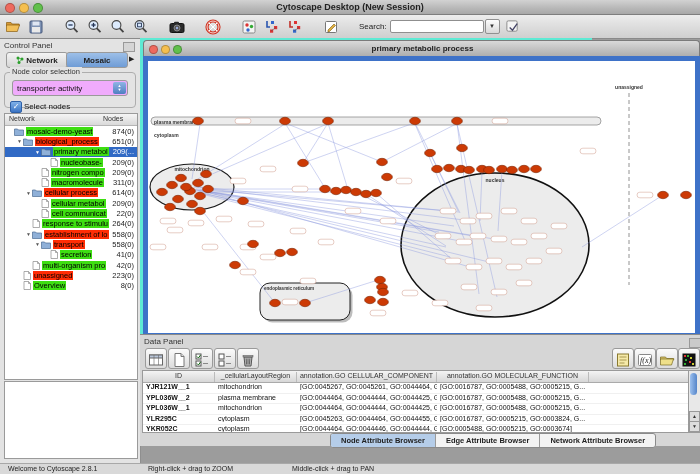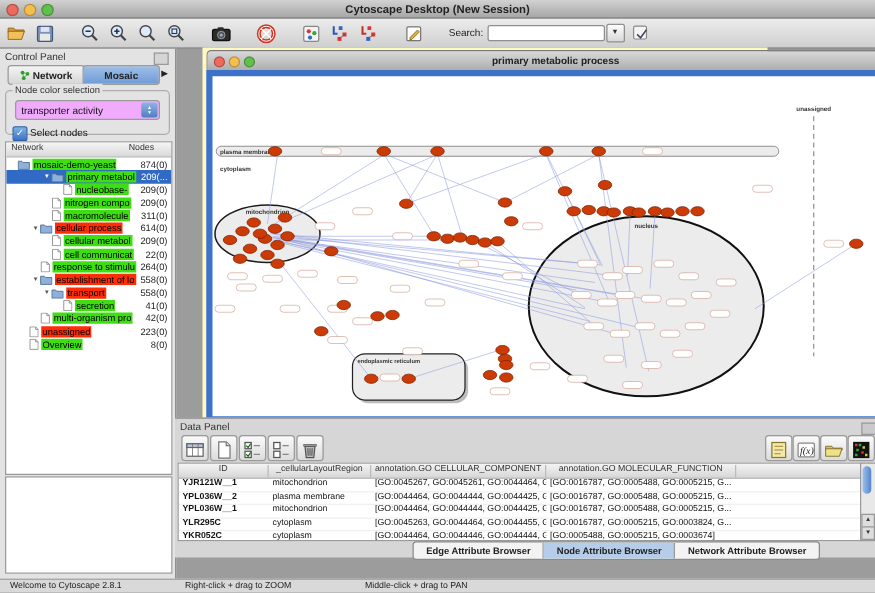--- a/index.html
+++ b/index.html
@@ -63,21 +63,21 @@
   .tree-row.sel .tree-tri{color:#fff;}
   .tree-ic{flex:none;margin-right:2px;display:inline-flex;}
   .tree-label{padding:0 1px;color:#000;line-height:9px;}
   .hl-green{background:#3ede12;}
   .hl-red{background:#ff2d05;}
   .tree-count{position:absolute;right:3px;font-size:7.5px;color:#222;}
   .tree-row.sel .tree-count{color:#fff;}
   #cp-lowerbox{left:4px;top:342px;width:132px;height:76px;background:#fff;border:1px solid #9a9a9a;}
 
   
-  #mdi{left:140px;top:38px;width:452px;height:313px;background:#fef9c3;margin-left:22px;}
+  #mdi{left:140px;top:38px;width:452px;height:313px;background:#5eead4;}
   #net-window{left:3px;top:2px;width:557px;height:298px;}
   #net-titlebar{left:0;top:0;width:557px;height:16px;border-radius:4px 4px 0 0;
     background:linear-gradient(#d9d9d9,#aeaeae);border:1px solid #7b7b7b;border-bottom:none;box-sizing:border-box;}
   .ntl{width:7px;height:7px;border-radius:50%;top:4px;border:1px solid rgba(0,0,0,.25);}
   #ntl-close{left:5px;background:#ee6a5e;}
   #ntl-min{left:17px;background:#f5bf4f;}
   #ntl-zoom{left:29px;background:#61c04c;}
   #net-title{left:0;top:3px;width:557px;text-align:center;font-size:8px;font-weight:bold;color:#222;}
   #net-body{left:0;top:16px;width:557px;height:282px;box-sizing:border-box;border:5px solid #3e72c8;background:#fff;}
   #net-svg{width:547px;height:272px;display:block;}
@@ -267,20 +267,31 @@
         <div class="tree-row">
           <span style="width: 2px; flex: 0 0 auto;"></span>
           <span class="tree-tri"></span>
           <span class="tree-ic">
             <svg width="10" height="9" viewBox="0 0 10 9">
               <path d="M.5 2 h3 l1 1 h5 v5.5 h-9z" fill="#8fb0d8" stroke="#4a6b94" stroke-width=".7"></path>
             </svg>
           </span>
           <span class="tree-label hl-green">mosaic-demo-yeast</span>
           <span class="tree-count">874(0)</span>
+        </div>
+        <div class="tree-row">
+          <span style="width: 11px; flex: 0 0 auto;"></span>
+          <span class="tree-tri">▼</span>
+          <span class="tree-ic">
+            <svg width="10" height="9" viewBox="0 0 10 9">
+              <path d="M.5 2 h3 l1 1 h5 v5.5 h-9z" fill="#8fb0d8" stroke="#4a6b94" stroke-width=".7"></path>
+            </svg>
+          </span>
+          <span class="tree-label hl-red">biological_process</span>
+          <span class="tree-count">651(0)</span>
         </div>
         <div class="tree-row sel">
           <span style="width: 29px; flex: 0 0 auto;"></span>
           <span class="tree-tri">▼</span>
           <span class="tree-ic">
             <svg width="10" height="9" viewBox="0 0 10 9">
               <path d="M.5 2 h3 l1 1 h5 v5.5 h-9z" fill="#8fb0d8" stroke="#4a6b94" stroke-width=".7"></path>
             </svg>
           </span>
           <span class="tree-label hl-green">primary metabol</span>
@@ -746,22 +757,22 @@
           <div class="dp-td" style="left: 294px; width: 152px;">[GO:0005488, GO:0005215, GO:0003674]</div>
         </div>
       </div>
   </div>
   <div id="dp-vscroll" class="abs">
     <div id="dp-thumb" class="abs"></div>
     <div class="dp-arrow abs" style="top:40px;">▲</div>
     <div class="dp-arrow abs" style="top:50px;">▼</div>
   </div>
   <div id="dp-tabs" class="abs">
+      <div class="dp-tab sel">Node Attribute Browser</div>
       <div class="dp-tab">Edge Attribute Browser</div>
-      <div class="dp-tab sel">Node Attribute Browser</div>
       <div class="dp-tab">Network Attribute Browser</div>
     </div>
 </div>
 
 <div id="statusbar" class="abs">
   <span class="status-item" style="left:8px;">Welcome to Cytoscape 2.8.1</span>
   <span class="status-item" style="left:148px;">Right-click + drag to ZOOM</span>
   <span class="status-item" style="left:292px;">Middle-click + drag to PAN</span>
 </div>
 

